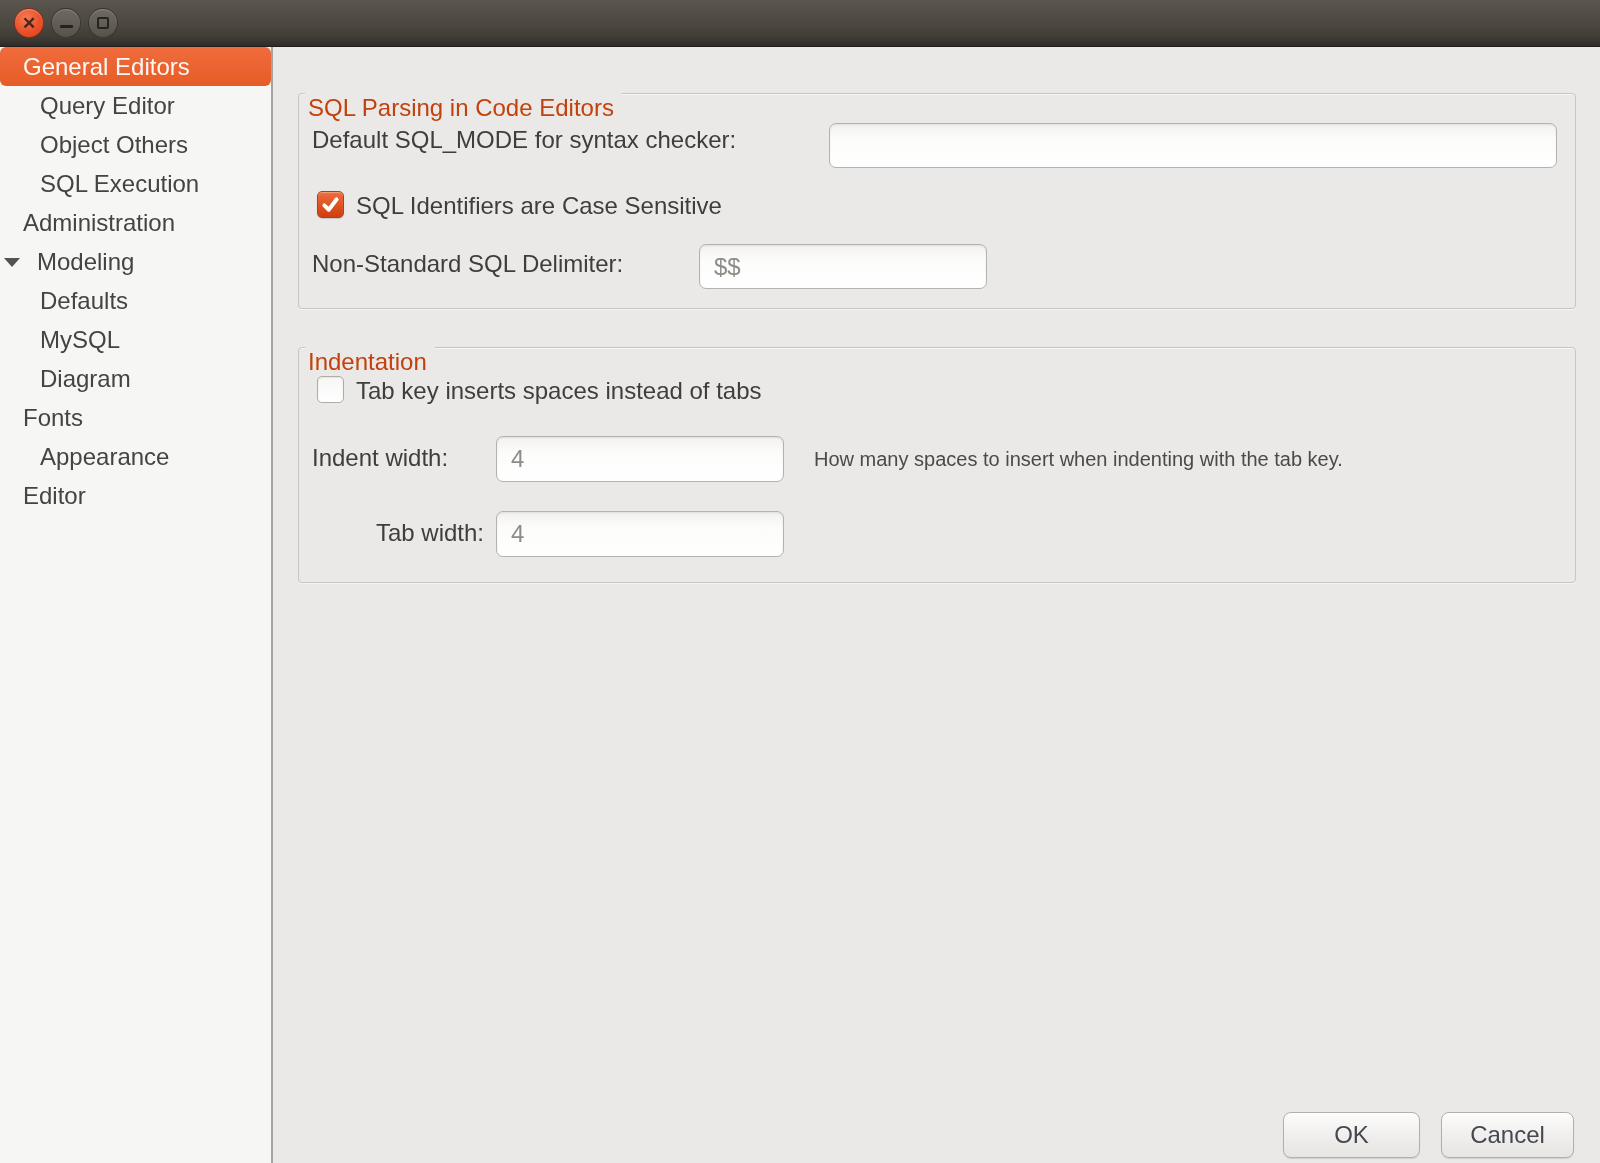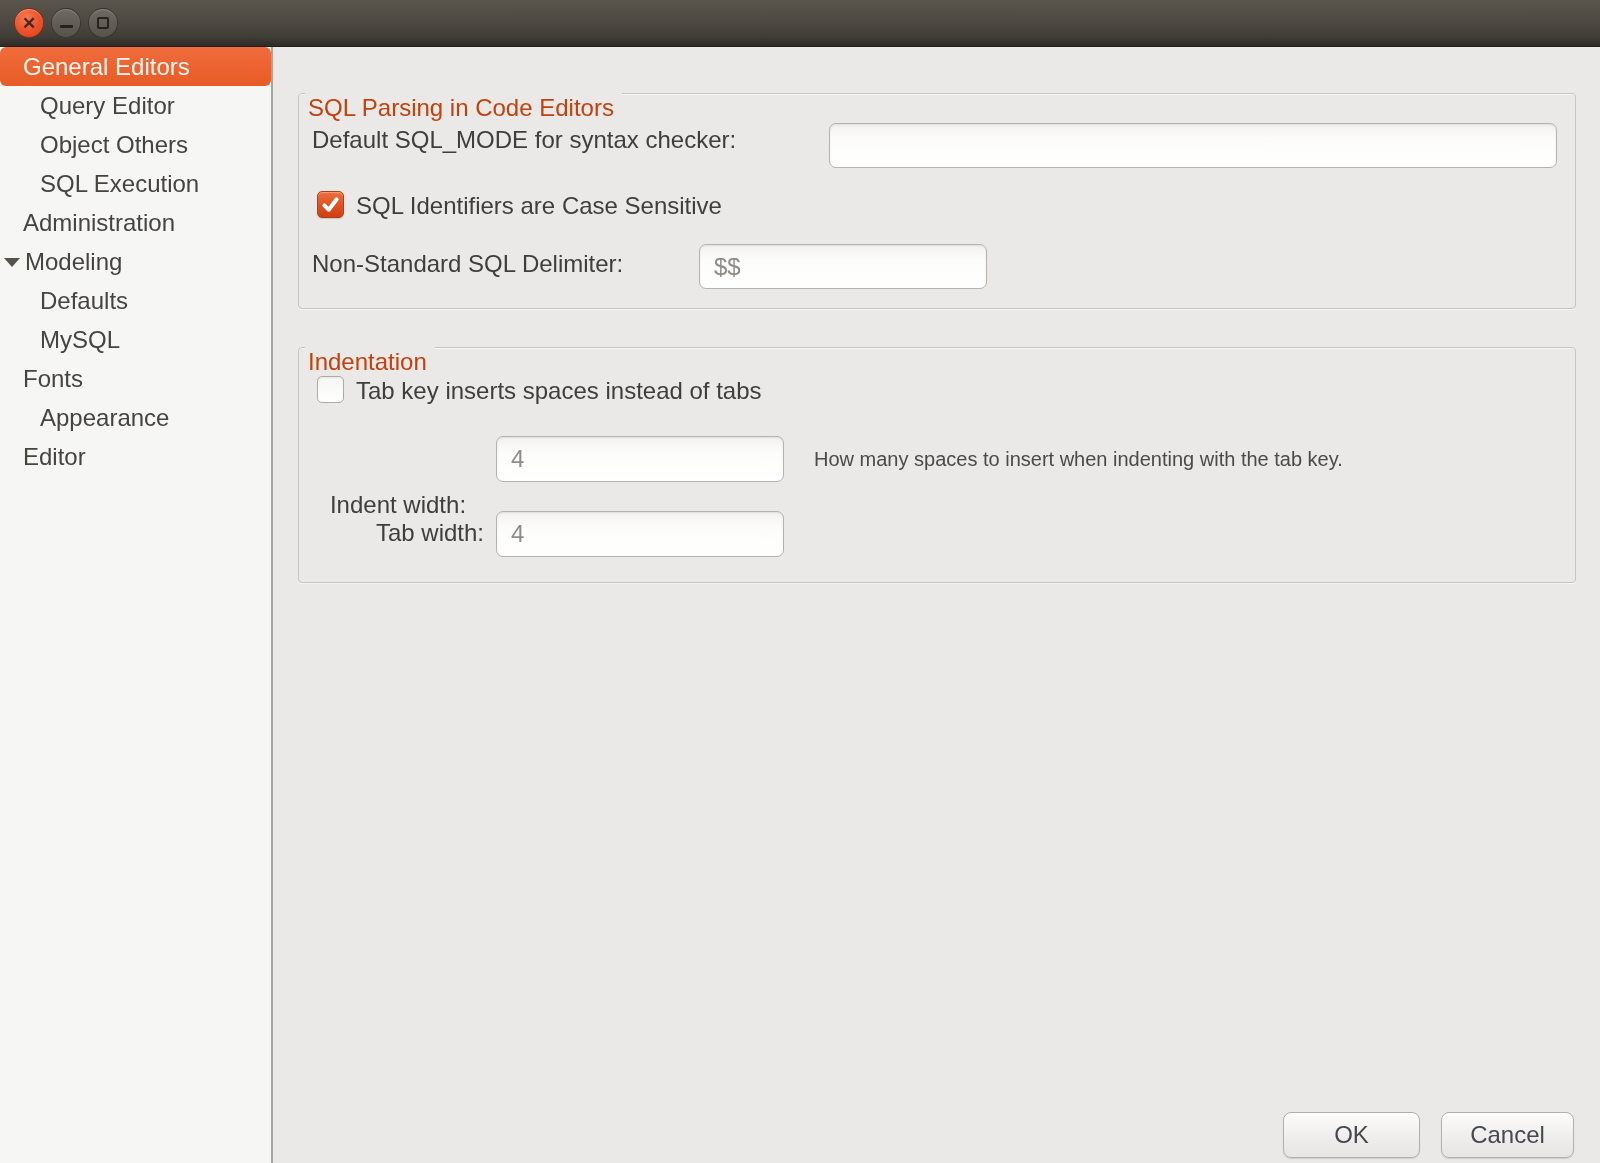--- a/index.html
+++ b/index.html
@@ -144,29 +144,32 @@
       </div>
       <div class="side-item lvl1">
         <span>Object Others</span>
       </div>
       <div class="side-item lvl1">
         <span>SQL Execution</span>
       </div>
       <div class="side-item lvl0">
         <span>Administration</span>
       </div>
-      <div class="side-item lvl0" style="padding-left:25px;">
+      <div class="side-item lvl0" style="padding-left:37px;">
         <span class="expander"></span>
         <span>Modeling</span>
       </div>
       <div class="side-item lvl1">
         <span>Defaults</span>
       </div>
       <div class="side-item lvl1">
         <span>MySQL</span>
+      </div>
+      <div class="side-item lvl1">
+        <span>Diagram</span>
       </div>
       <div class="side-item lvl0">
         <span>Fonts</span>
       </div>
       <div class="side-item lvl1">
         <span>Appearance</span>
       </div>
       <div class="side-item lvl0">
         <span>Editor</span>
       </div>
@@ -190,21 +193,21 @@
         <span class="flabel" style="left:13px; top:156px;">Non-Standard SQL Delimiter:</span>
         <input class="tinput" style="left: 400px; top: 150px; width: 288px; height: 45px;" value="$$">
       </div>
 
       <div class="groupbox gb2">
         <span class="legend">Indentation</span>
 
         <div class="checkbox unchecked" style="left:18px; top:28px;"></div>
         <span class="flabel" style="left:57px; top:29px;">Tab key inserts spaces instead of tabs</span>
 
-        <span class="flabel" style="left:13px; top:96px; width:172px; text-align:center;margin-top:47px;">Indent width:</span>
+        <span class="flabel" style="left:13px; top:96px; width:172px; text-align:left;">Indent width:</span>
         <input class="tinput" style="left: 197px; top: 88px; width: 288px; height: 46px;" value="4">
         <span class="help" style="left:515px; top:100px;">How many spaces to insert when indenting with the tab key.</span>
 
         <span class="flabel" style="left:13px; top:171px; width:172px; text-align:right;">Tab width:</span>
         <input class="tinput" style="left: 197px; top: 163px; width: 288px; height: 46px;" value="4">
       </div>
 
       <button class="btn btn-ok">OK</button>
       <button class="btn btn-cancel">Cancel</button>
     </div>

